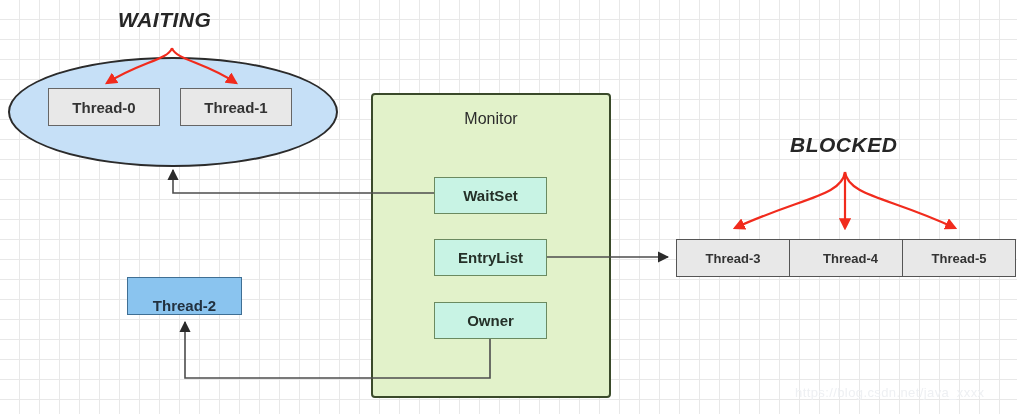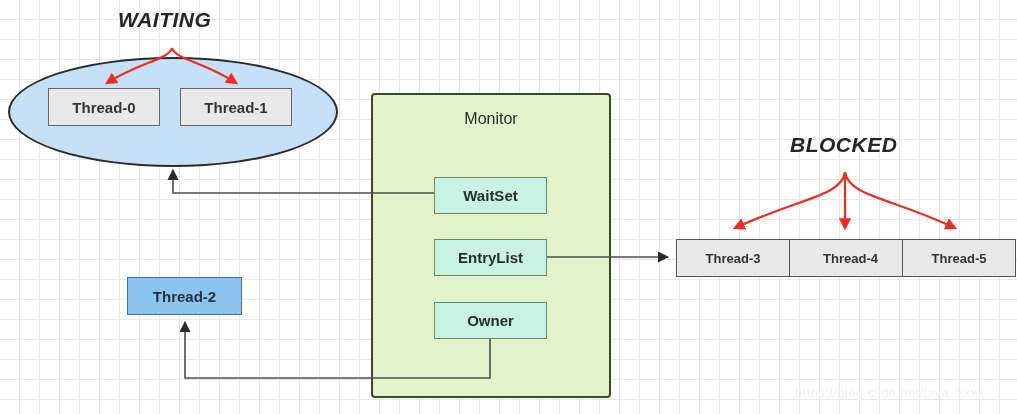--- a/index.html
+++ b/index.html
@@ -47,20 +47,21 @@
     color: #333333;
   }
   .box-gray {
     background: #e8e8e8;
     border: 1.5px solid #666666;
   }
   .box-blue {
     background: #8ac4ef;
     border: 1.5px solid #3f6f94;
     color: #22313f;
+    align-items: flex-end;
   }
   .monitor-outer {
     position: absolute;
     background: #e2f2ca;
     border: 2px solid #3a4a2a;
     box-sizing: border-box;
   }
   .monitor-title {
     position: absolute;
     font-weight: normal;

